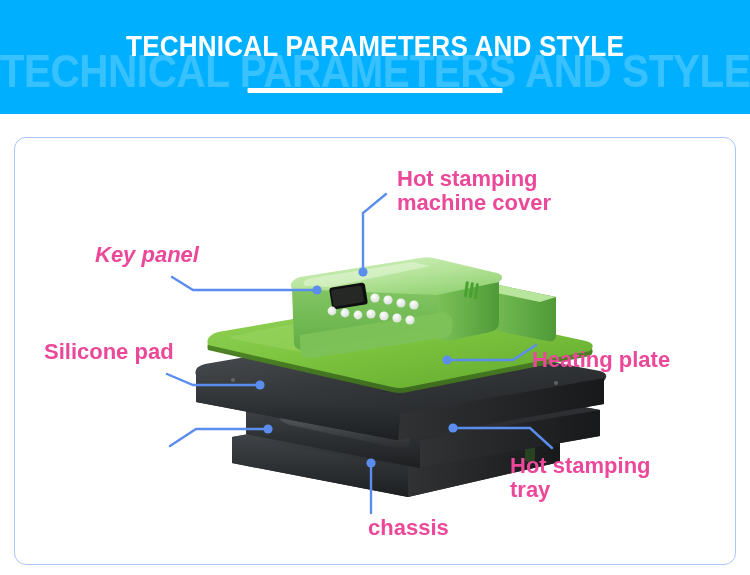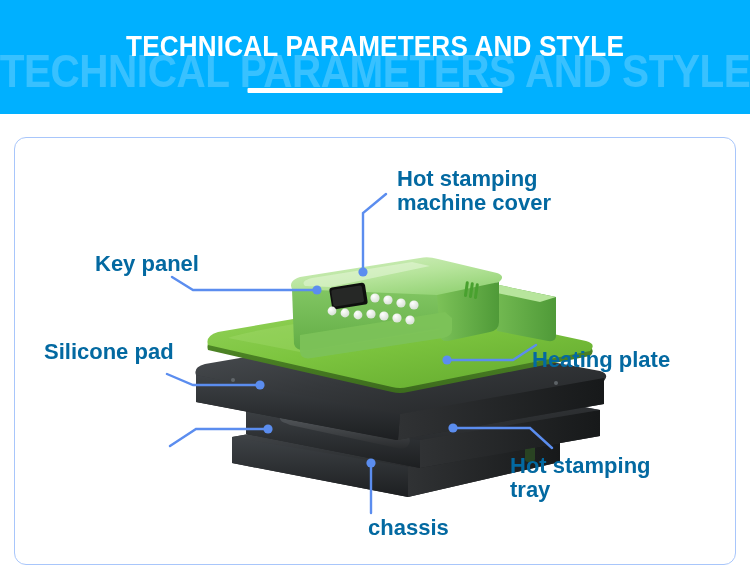--- a/index.html
+++ b/index.html
@@ -74,32 +74,32 @@
     position:absolute;
     left:0; top:0;
     width:750px; height:575px;
     pointer-events:none;
   }
   #stage svg { display:block; }
 
   
   .callout {
     position:absolute;
-    color:#0369a1;
+    color:#ec4899;
     font-size:22px;
     font-weight:bold;
     line-height:1.1;
     font-family:"Liberation Sans", sans-serif;
     white-space:pre-line;
   }
   .callout.right { text-align:left; }
   .callout.left  { text-align:left; }
 
   #label-cover    { left:397px; top:167px; }
-  #label-key      { left:95px;  top:252px; }
+  #label-key      { left:95px;  top:243px;font-style:italic; }
   #label-silicone { left:44px;  top:340px; }
   #label-heating  { left:532px; top:311px;margin-top:37px; }
   #label-sliding  { left:40px;  top:454px; }
   #label-tray     { left:510px; top:454px; }
   #label-chassis  { left:320px; top:516px;margin-left:48px; }
 </style>
 </head>
 <body>
 
 <div id="page">

